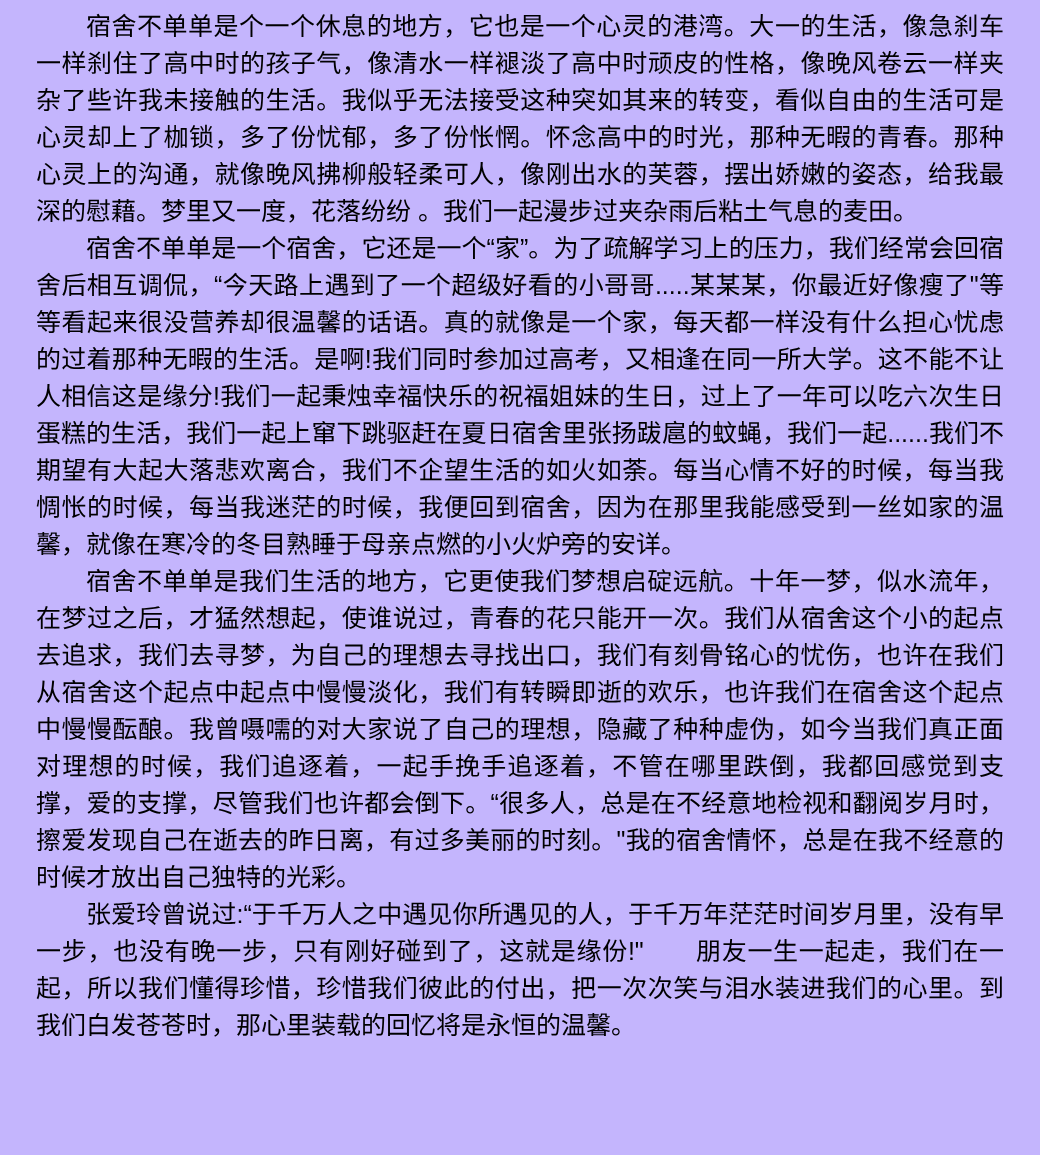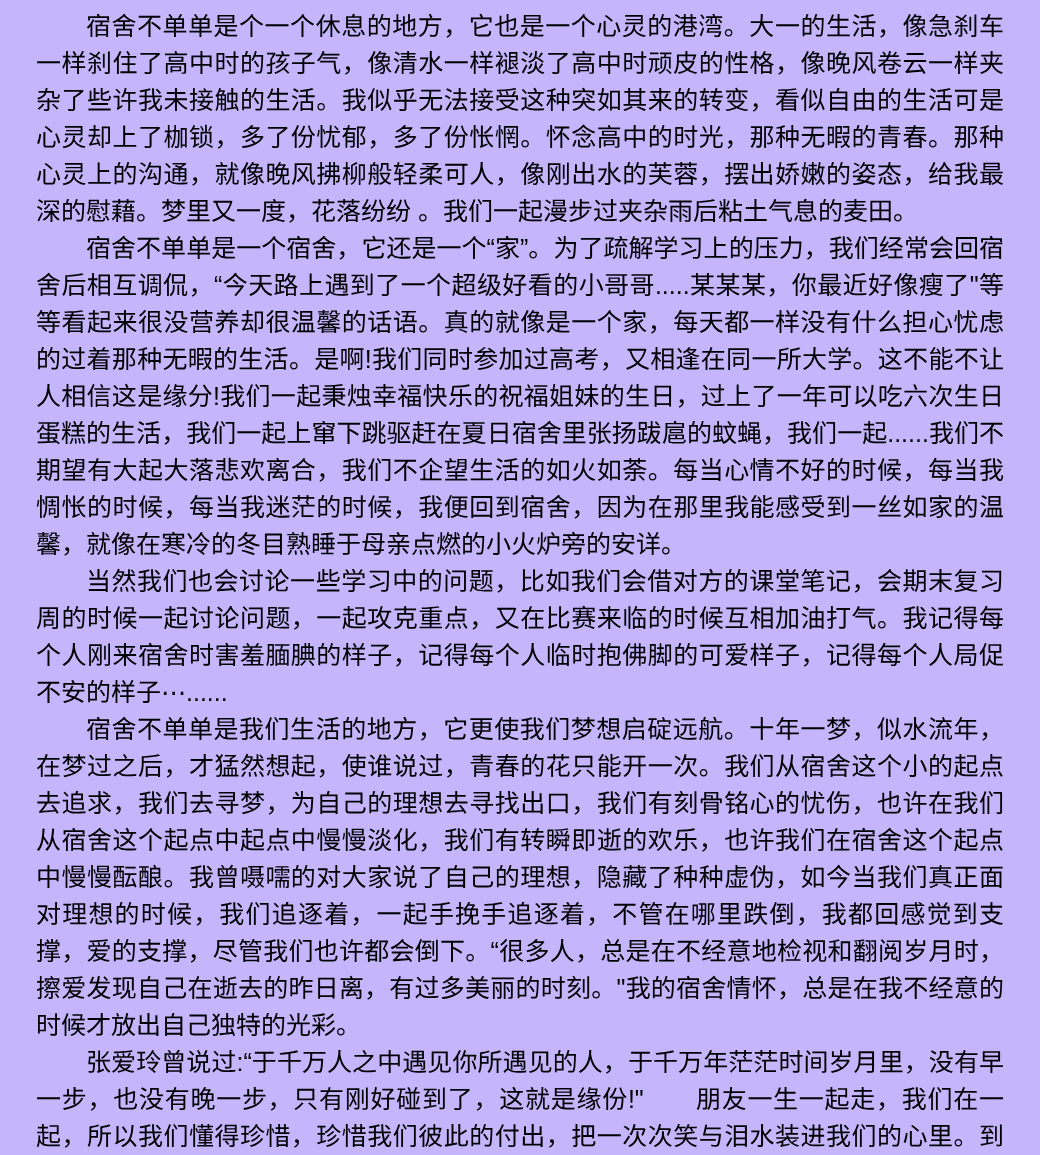--- a/index.html
+++ b/index.html
@@ -31,17 +31,16 @@
   }
 </style>
 </head>
 <body>
 
 <div class="page" style="background: #c4b5fd;">
   <div class="essay-body" style="color: rgb(0, 0, 0);">
 
   <p class="para">宿舍不单单是个一个休息的地方，它也是一个心灵的港湾。大一的生活，像急刹车一样刹住了高中时的孩子气，像清水一样褪淡了高中时顽皮的性格，像晚风卷云一样夹杂了些许我未接触的生活。我似乎无法接受这种突如其来的转变，看似自由的生活可是心灵却上了枷锁，多了份忧郁，多了份怅惘。怀念高中的时光，那种无暇的青春。那种心灵上的沟通，就像晚风拂柳般轻柔可人，像刚出水的芙蓉，摆出娇嫩的姿态，给我最深的慰藉。梦里又一度，花落纷纷 。我们一起漫步过夹杂雨后粘土气息的麦田。</p>
       <p class="para">宿舍不单单是一个宿舍，它还是一个“家”。为了疏解学习上的压力，我们经常会回宿舍后相互调侃，“今天路上遇到了一个超级好看的小哥哥.....某某某，你最近好像瘦了"等等看起来很没营养却很温馨的话语。真的就像是一个家，每天都一样没有什么担心忧虑的过着那种无暇的生活。是啊!我们同时参加过高考，又相逢在同一所大学。这不能不让人相信这是缘分!我们一起秉烛幸福快乐的祝福姐妹的生日，过上了一年可以吃六次生日蛋糕的生活，我们一起上窜下跳驱赶在夏日宿舍里张扬跋扈的蚊蝇，我们一起......我们不期望有大起大落悲欢离合，我们不企望生活的如火如荼。每当心情不好的时候，每当我惆怅的时候，每当我迷茫的时候，我便回到宿舍，因为在那里我能感受到一丝如家的温馨，就像在寒冷的冬目熟睡于母亲点燃的小火炉旁的安详。</p>
-      <p class="para">当然我们也会讨论一些学习中的问题，比如我们会借对方的课堂笔记，会期末复习周的时候一起讨论问题，一起攻克重点，又在比赛来临的时候互相加油打气。我记得每个人刚来宿舍时害羞腼腆的样子，记得每个人临时抱佛脚的可爱样子，记得每个人局促不安的样子⋯......</p>
       <p class="para">宿舍不单单是我们生活的地方，它更使我们梦想启碇远航。十年一梦，似水流年，在梦过之后，才猛然想起，使谁说过，青春的花只能开一次。我们从宿舍这个小的起点去追求，我们去寻梦，为自己的理想去寻找出口，我们有刻骨铭心的忧伤，也许在我们从宿舍这个起点中起点中慢慢淡化，我们有转瞬即逝的欢乐，也许我们在宿舍这个起点中慢慢酝酿。我曾嗫嚅的对大家说了自己的理想，隐藏了种种虚伪，如今当我们真正面对理想的时候，我们追逐着，一起手挽手追逐着，不管在哪里跌倒，我都回感觉到支撑，爱的支撑，尽管我们也许都会倒下。“很多人，总是在不经意地检视和翻阅岁月时，擦爱发现自己在逝去的昨日离，有过多美丽的时刻。"我的宿舍情怀，总是在我不经意的时候才放出自己独特的光彩。</p>
       <p class="para">张爱玲曾说过:“于千万人之中遇见你所遇见的人，于千万年茫茫时间岁月里，没有早一步，也没有晚一步，只有刚好碰到了，这就是缘份!"　　朋友一生一起走，我们在一起，所以我们懂得珍惜，珍惜我们彼此的付出，把一次次笑与泪水装进我们的心里。到我们白发苍苍时，那心里装载的回忆将是永恒的温馨。</p>
     </div>
 </div>
 
 </body></html>

